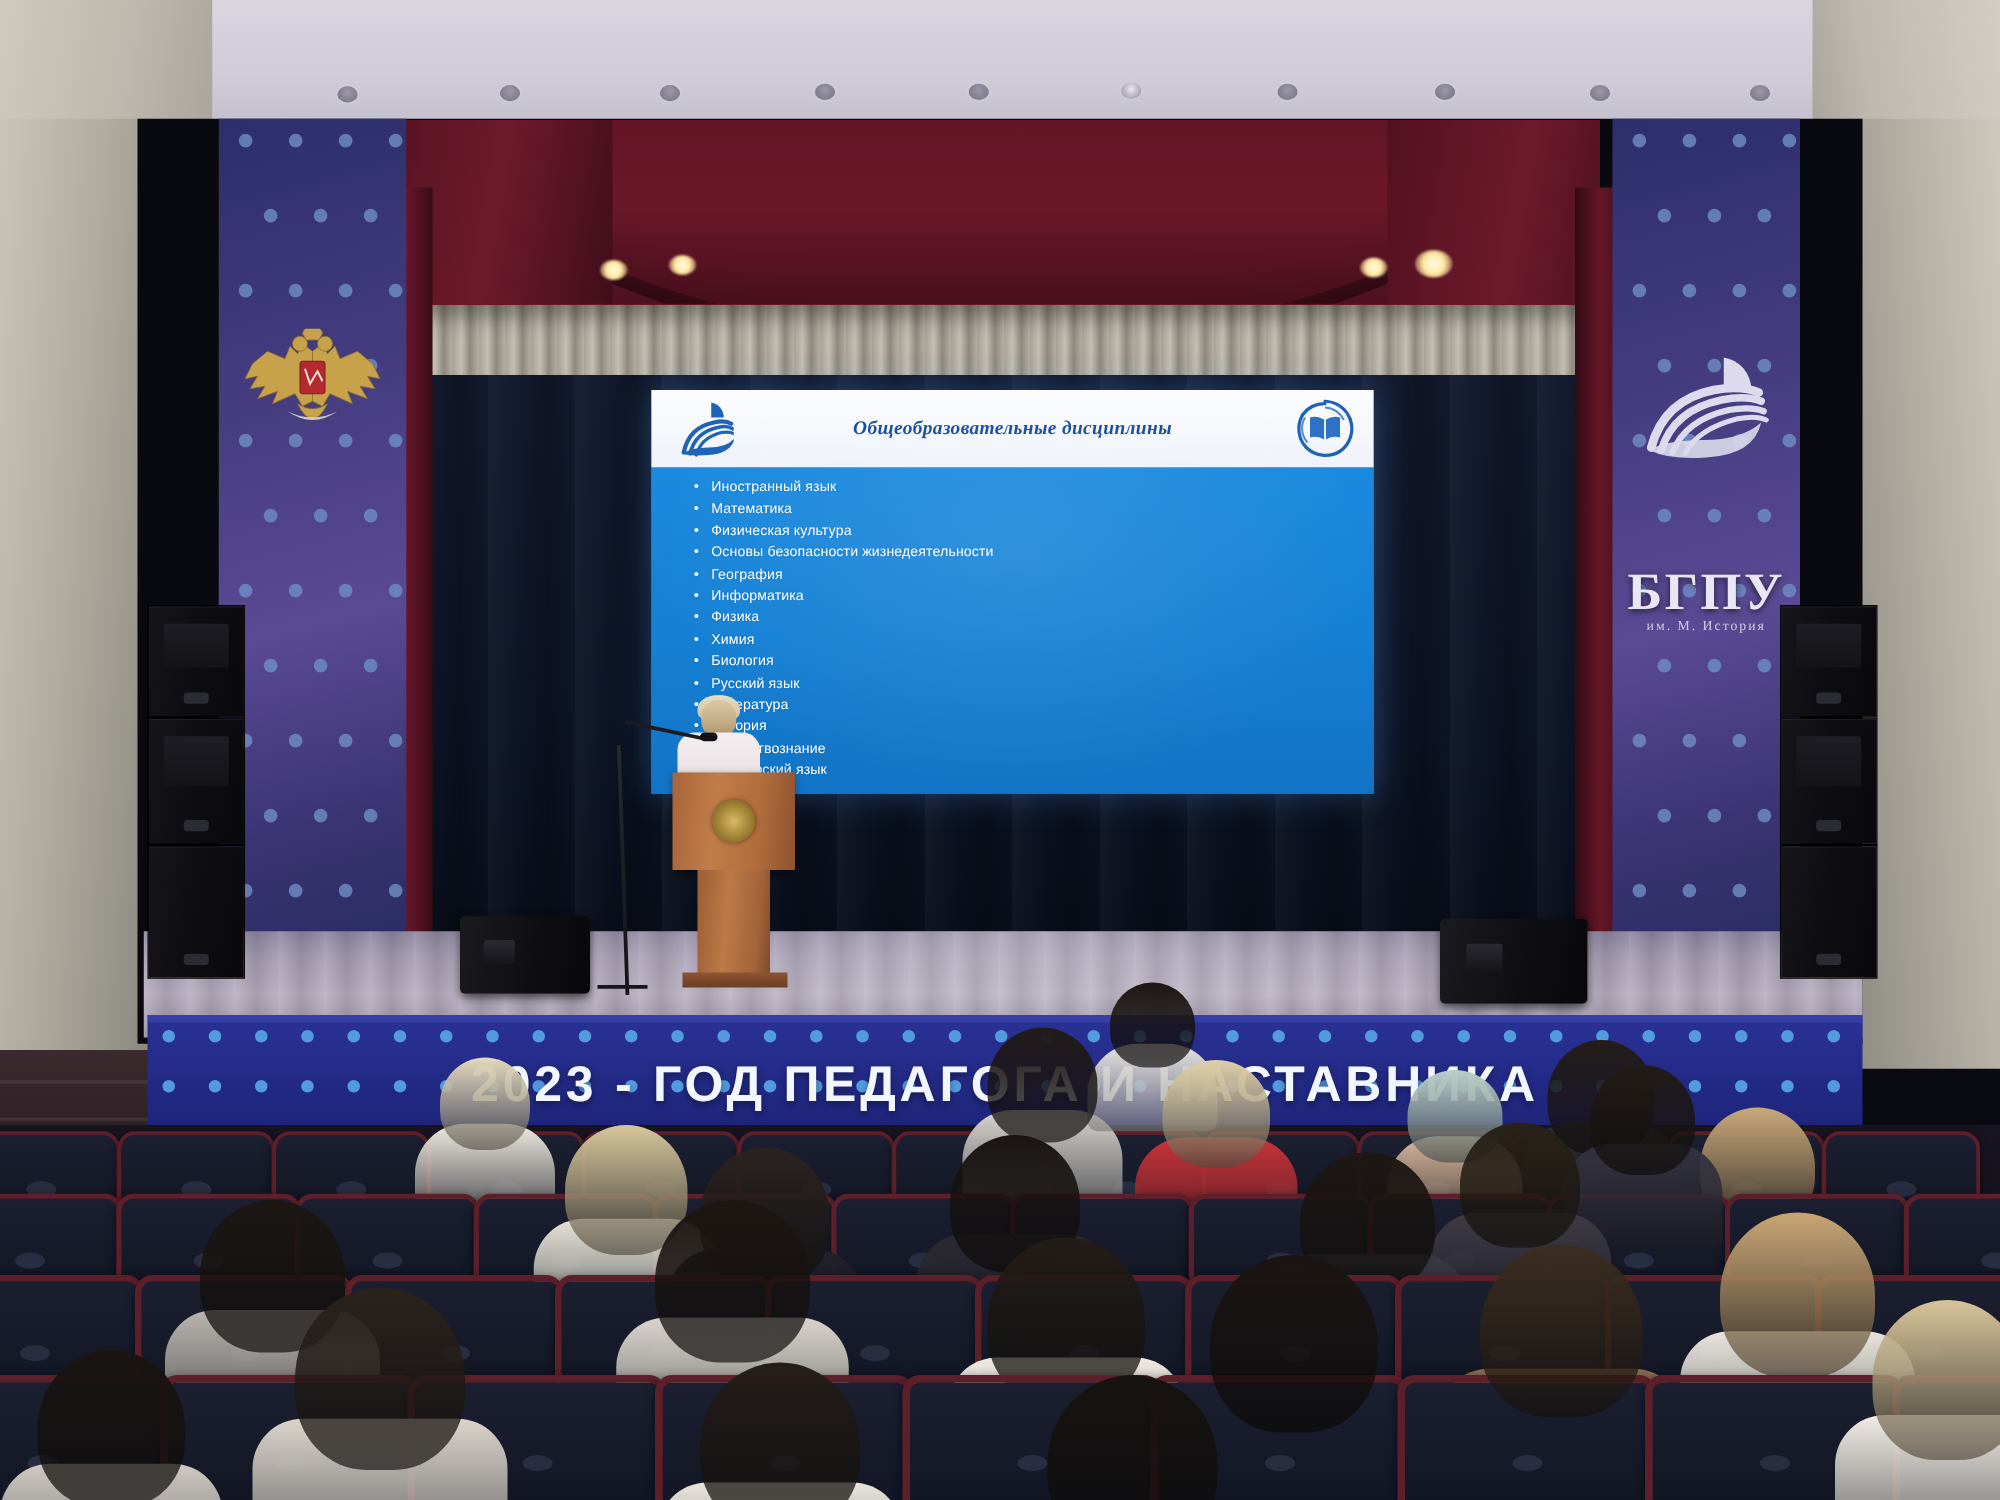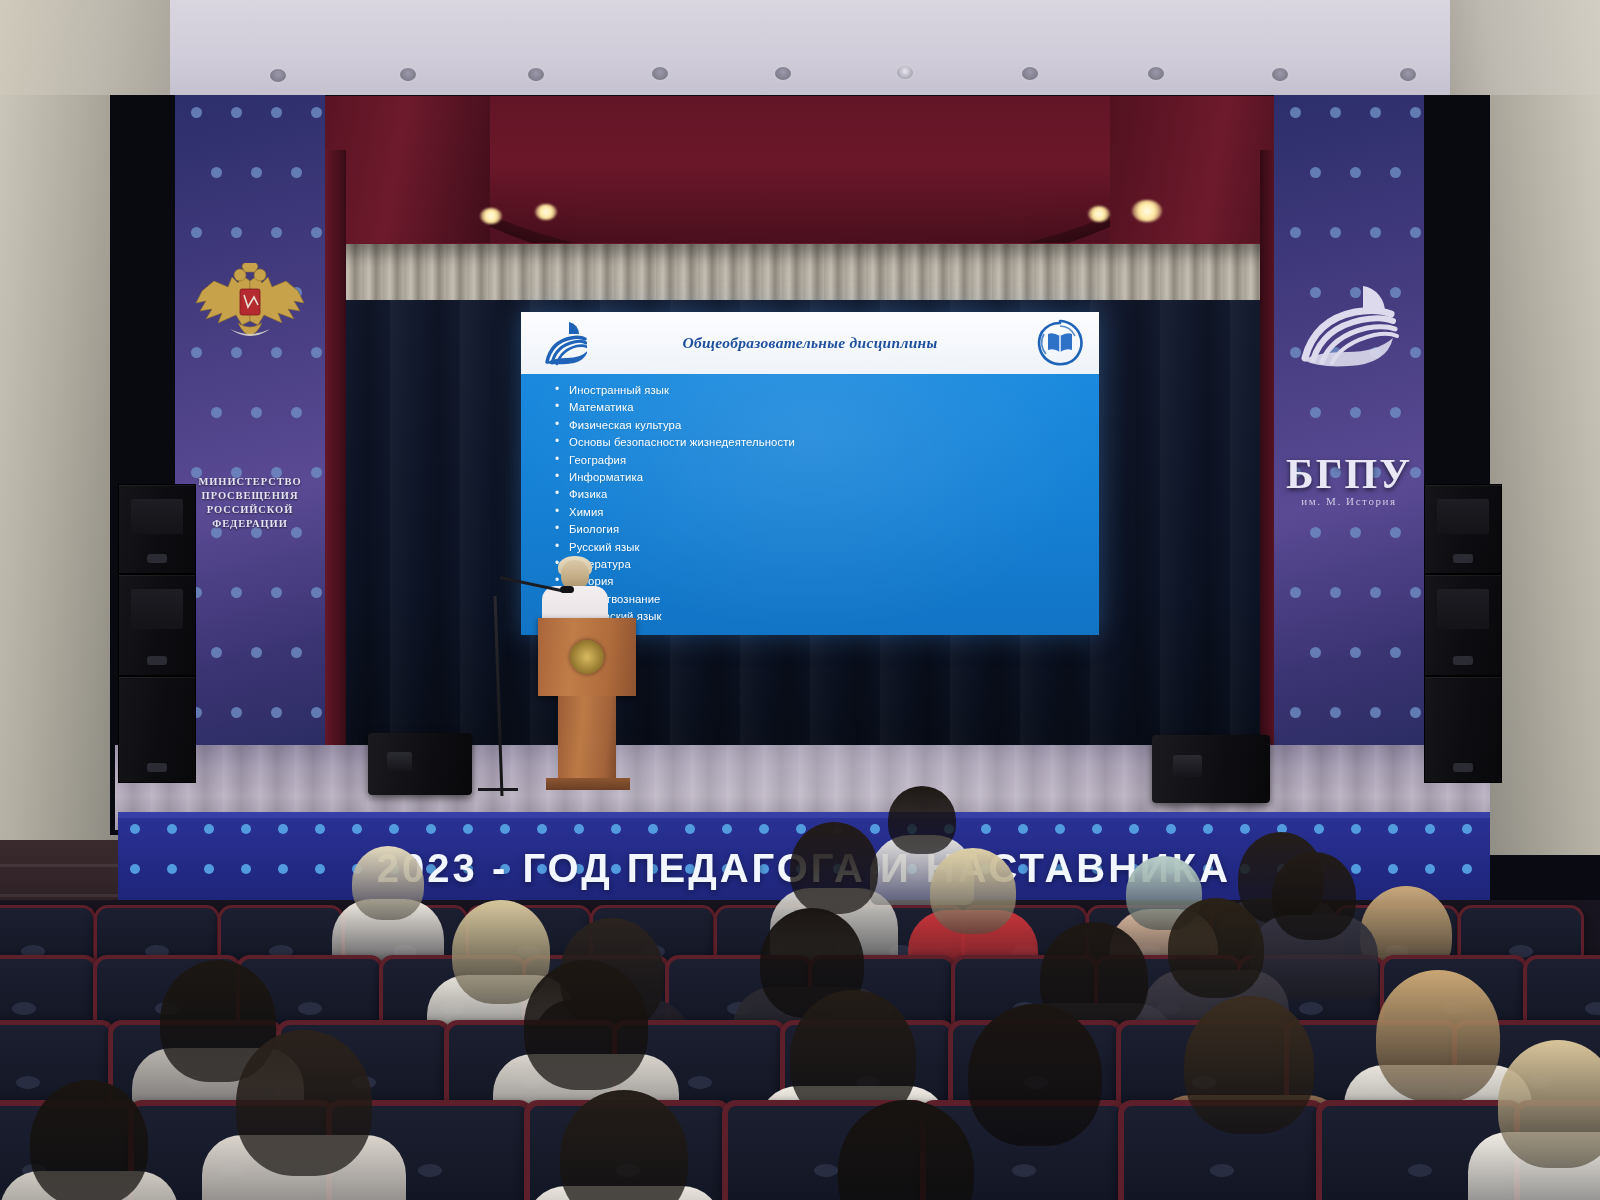--- a/index.html
+++ b/index.html
@@ -26,21 +26,21 @@
     background:linear-gradient(265deg,#cdc9bd 0%,#b2aea2 45%,#8d8a82 100%);}
 
   
   .prosc{position:absolute;left:110px;top:95px;width:1380px;height:740px;background:#090910;}
 
   
   .banner{position:absolute;top:95px;width:150px;height:690px;
     background:linear-gradient(165deg,#2c2e6b 0%,#4a3f84 38%,#5a4a94 58%,#3b3473 80%,#262a5e 100%);
     overflow:hidden;}
   .banner.left{left:175px;}
-  .banner.right{right:176px;}
+  .banner.right{right:160px;}
   .bdot{position:absolute;width:11px;height:11px;border-radius:50%;background:#6f8fc4;opacity:.8;}
   .emblem-eagle{position:absolute;left:50%;top:168px;transform:translateX(-50%);width:116px;height:92px;}
   .ministry-text{position:absolute;left:0;right:0;top:380px;text-align:center;
     color:#e6e4f2;font-size:10.5px;letter-spacing:.9px;line-height:14px;font-weight:700;
     font-family:"Liberation Serif",serif;text-shadow:0 1px 2px rgba(0,0,0,.6);}
   .bgpu-logo{position:absolute;left:50%;top:185px;transform:translateX(-50%);width:120px;height:90px;}
   .bgpu-text{position:absolute;left:0;right:0;top:355px;text-align:center;
     color:#e9e7f5;font-size:42px;font-weight:700;letter-spacing:2px;
     font-family:"Liberation Serif",serif;text-shadow:0 2px 5px rgba(0,0,0,.65);}
   .bgpu-sub{position:absolute;left:0;right:0;top:400px;text-align:center;
@@ -257,26 +257,20 @@
         <path d="M58 18 L66 12 L70 20 L76 14 L80 24 L94 18 L106 28 L112 40 L102 38 L108 48 L96 46 L102 56 L86 50 L90 60 L72 52 L66 62 L58 58 Z"></path>
         <path d="M42 12 a6 6 0 0 1 12 0 a6 6 0 0 1 -12 0"></path>
         <path d="M62 12 a6 6 0 0 1 12 0 a6 6 0 0 1 -12 0"></path>
         <path d="M50 4 a8 6 0 0 1 16 0 l-3 5 h-10 Z"></path>
         <path d="M46 60 q12 8 24 0 q-6 12 -12 12 q-6 0 -12 -12"></path>
       </g>
       <rect x="48" y="26" width="20" height="26" rx="2" fill="#b42a2f" stroke="#7d1b20" stroke-width="0.8"></rect>
       <path d="M52 32 l4 12 l6 -10 l4 8" stroke="#e8e2d4" stroke-width="1.6" fill="none"></path>
       <path d="M38 66 q20 10 40 0 q-20 14 -40 0" fill="#e6e0d0" opacity="0.85"></path>
     </svg>
-    <div class="ministry-text">
-      <div>МИНИСТЕРСТВО</div>
-      <div>ПРОСВЕЩЕНИЯ</div>
-      <div>РОССИЙСКОЙ</div>
-      <div>ФЕДЕРАЦИИ</div>
-    </div>
   </div>
 
   <div class="banner right">
     <div class="bdots">
         <div class="bdot" style="left: 16px; top: 12px;"></div>
         <div class="bdot" style="left: 56px; top: 12px;"></div>
         <div class="bdot" style="left: 96px; top: 12px;"></div>
         <div class="bdot" style="left: 136px; top: 12px;"></div>
         <div class="bdot" style="left: 36px; top: 72px;"></div>
         <div class="bdot" style="left: 76px; top: 72px;"></div>

